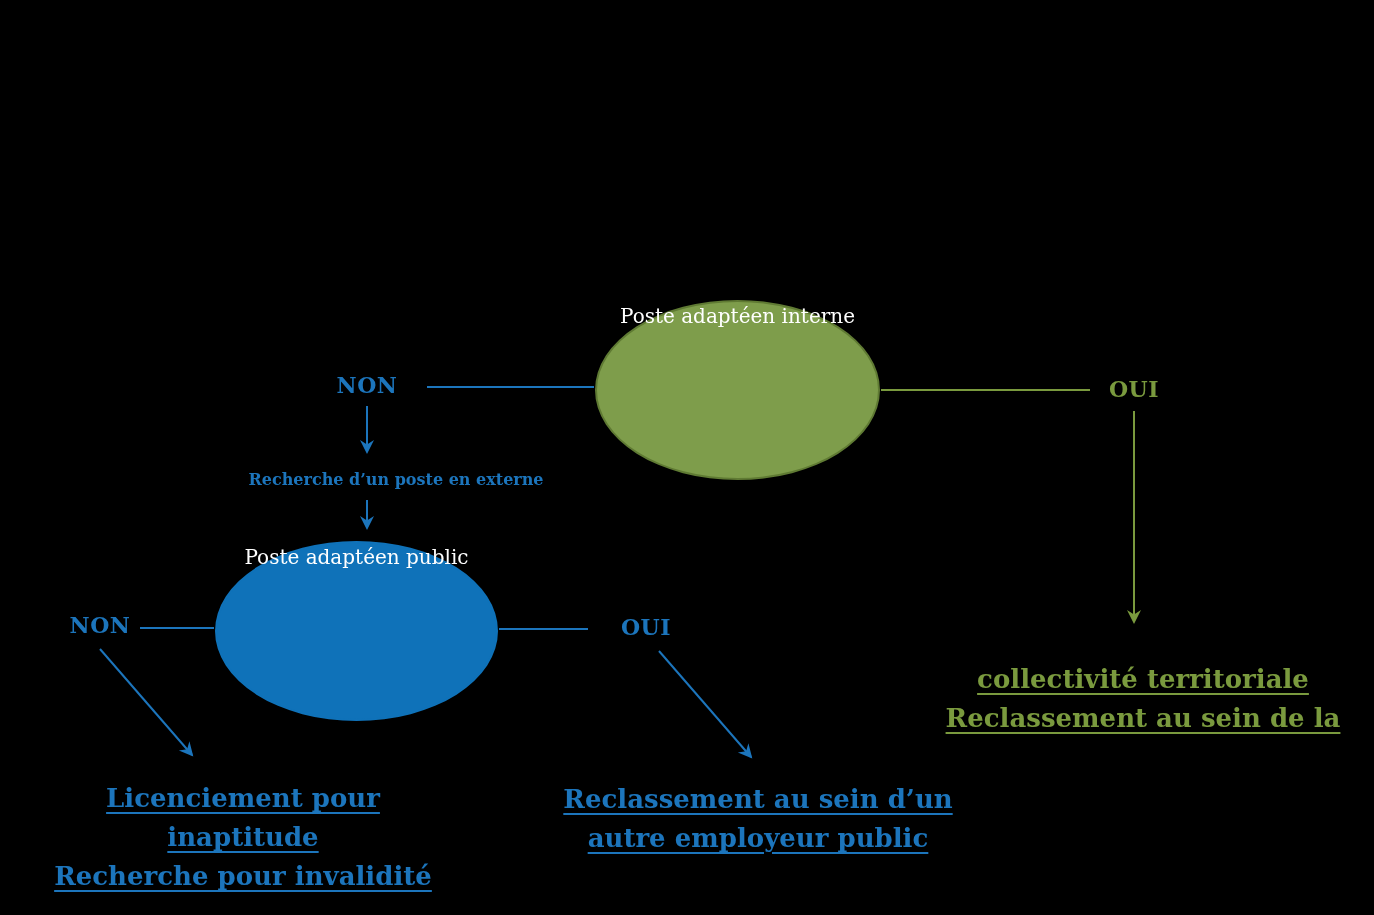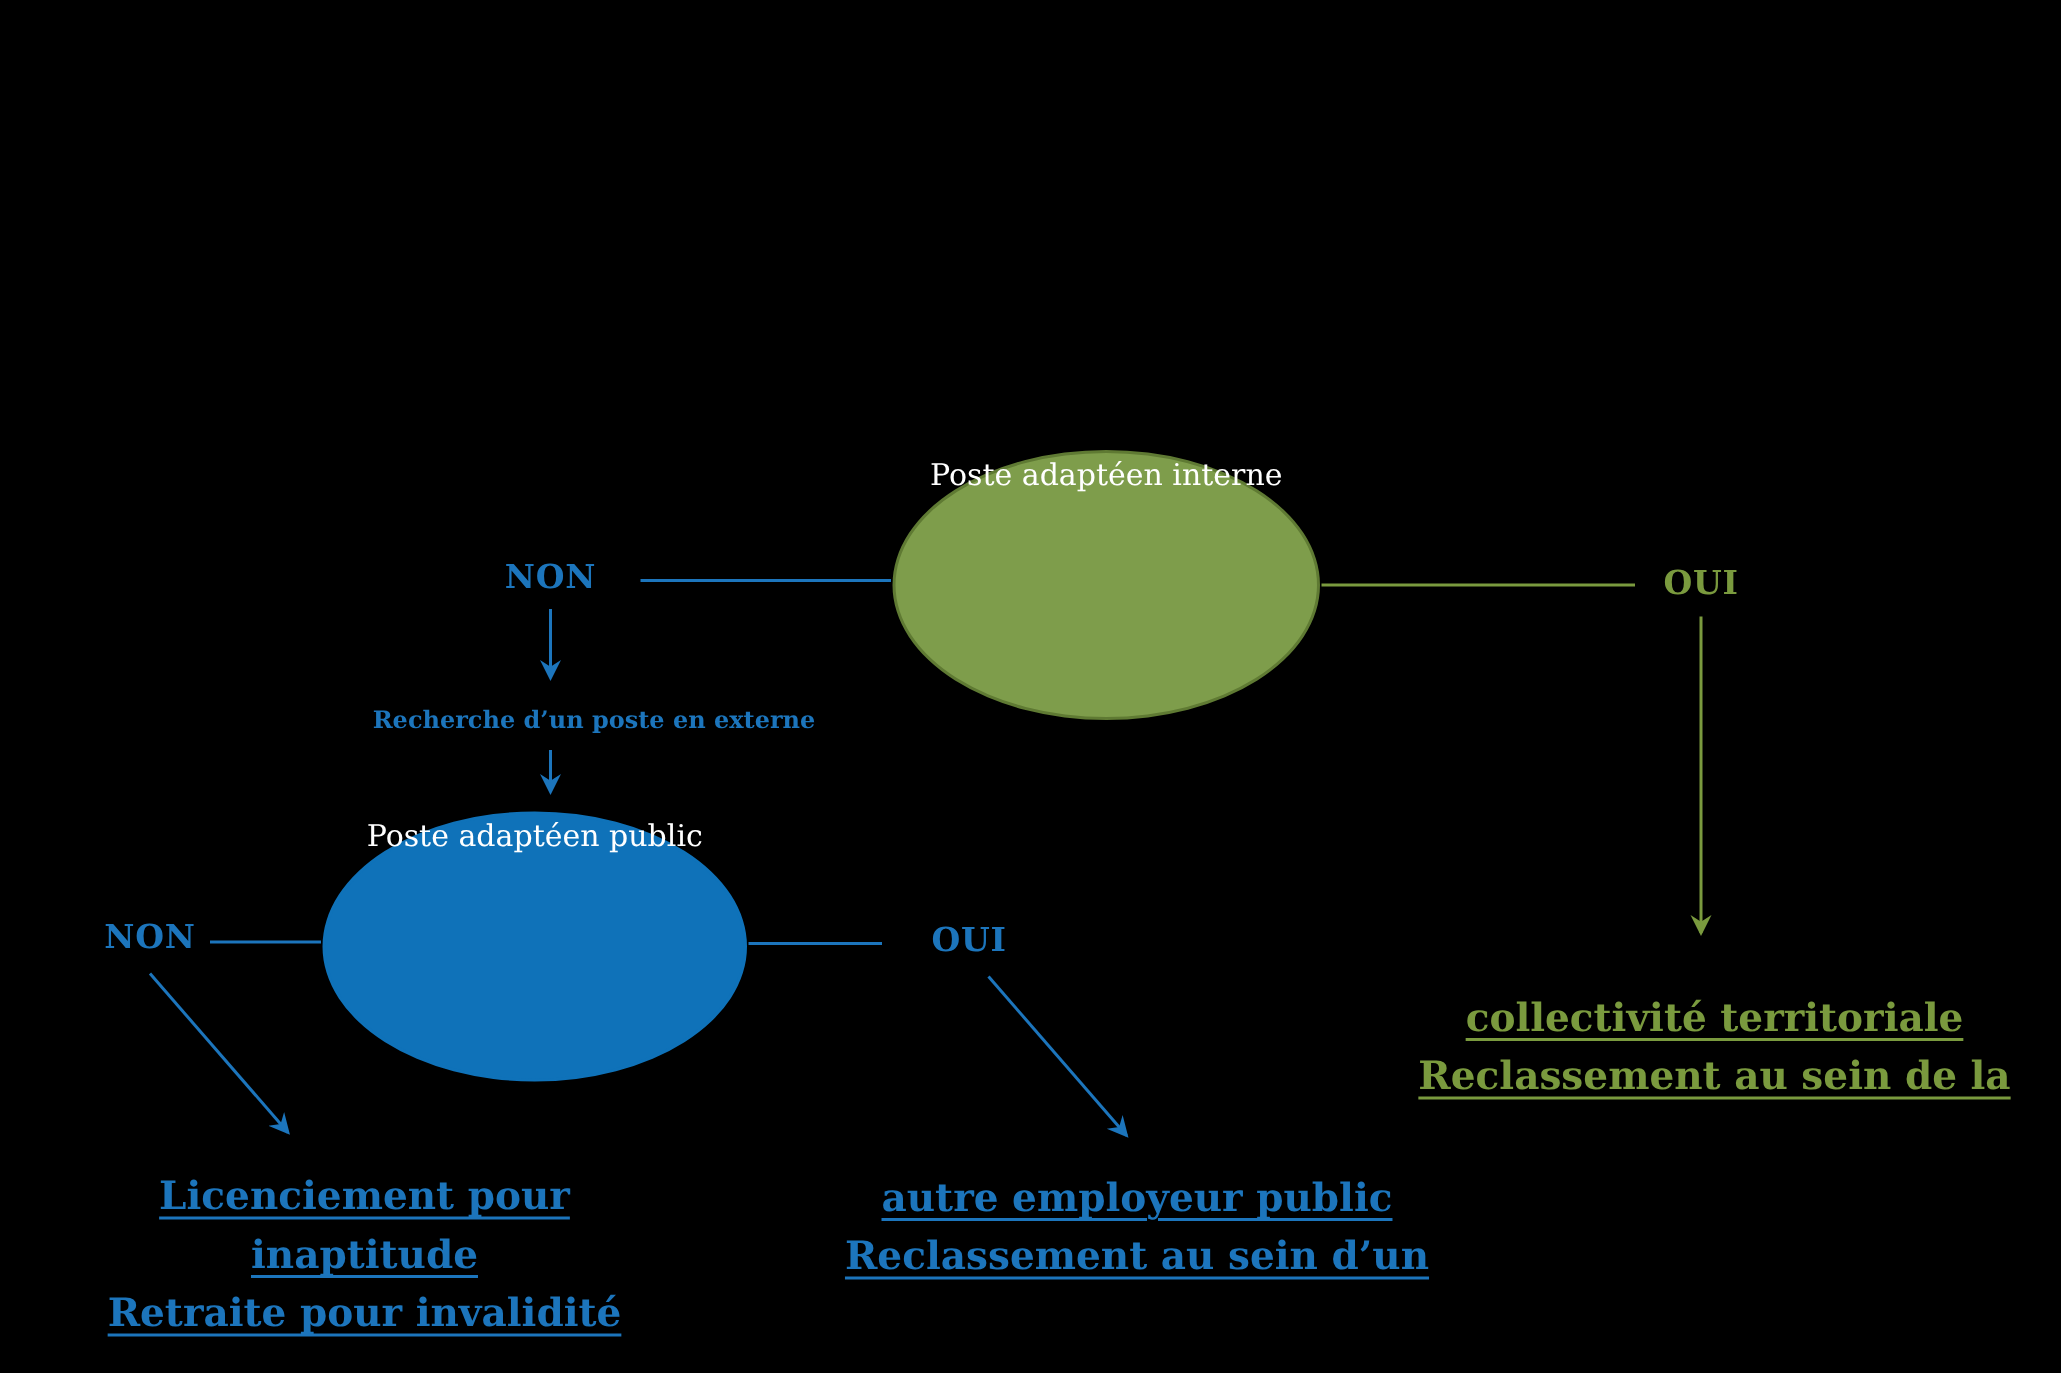--- a/index.html
+++ b/index.html
@@ -137,26 +137,26 @@
 
   <div class="lbl t-blue recherche">Recherche d’un poste en externe</div>
 
   <div class="lbl t-blue yesno non-bottom">NON</div>
 
   <div class="lbl t-blue yesno oui-bottom">OUI</div>
 
   <div class="outcome t-blue outcome-licenciement">
     <div>Licenciement pour</div>
     <div>inaptitude</div>
-    <div>Retraite pour invalidité</div>
+    <div>Recherche pour invalidité</div>
   </div>
 
   <div class="outcome t-blue outcome-autre-employeur">
+    <div>Reclassement au sein d’un</div>
     <div>autre employeur public</div>
-    <div>Reclassement au sein d’un</div>
   </div>
 
   <div class="outcome t-green outcome-collectivite">
     <div>collectivité territoriale</div>
     <div>Reclassement au sein de la</div>
   </div>
 
 </div>
 
 </body></html>

